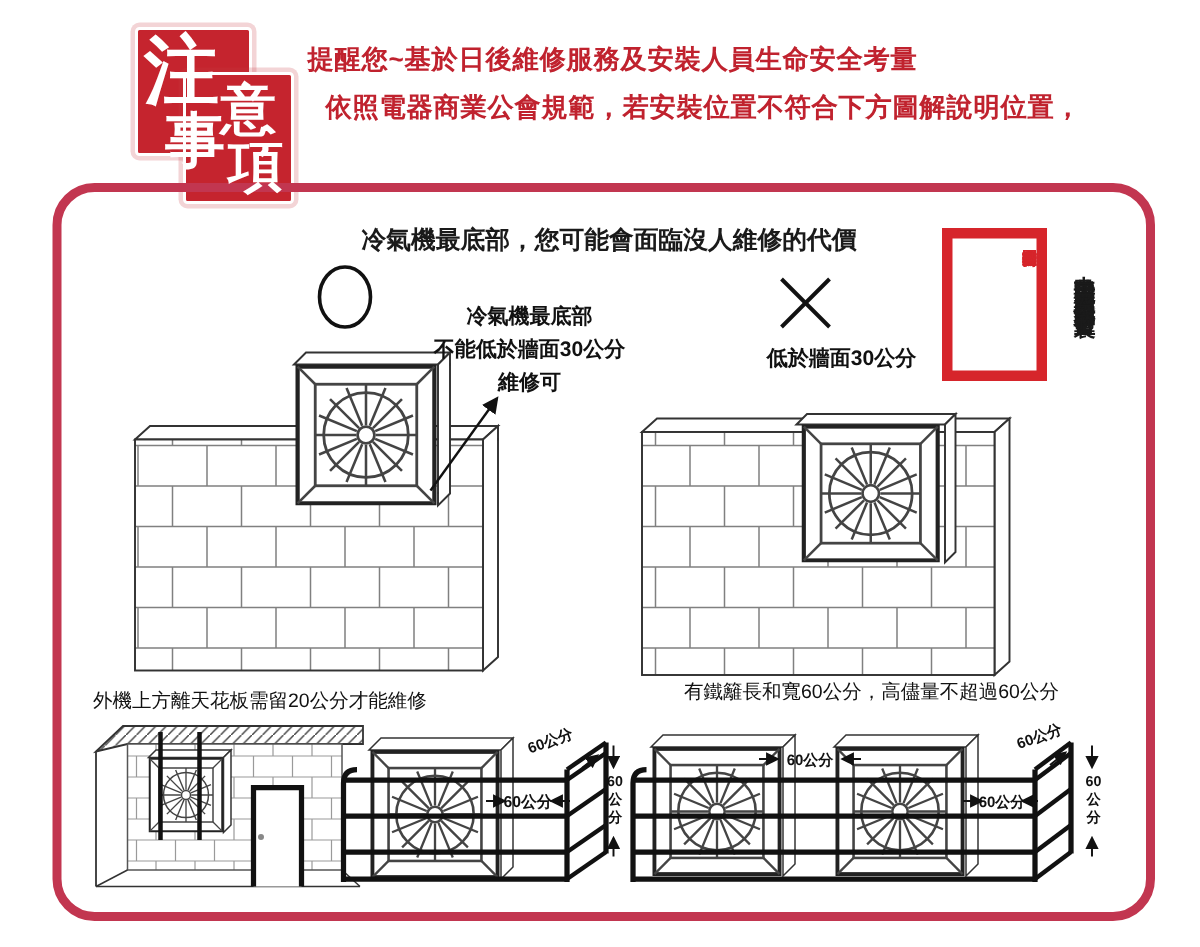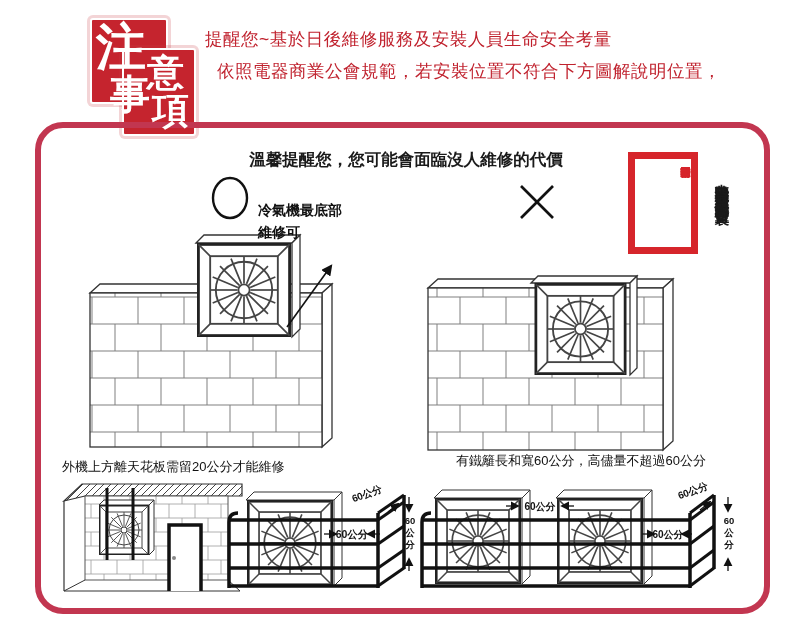--- a/index.html
+++ b/index.html
@@ -5,28 +5,28 @@
   html,body{margin:0;padding:0;background:#fff;}
   .page{position:relative;width:800px;height:631px;background:#fff;overflow:hidden;
         font-family:"Liberation Sans",sans-serif;}
   
   .sq{position:absolute;background:#c5242e;border:2px solid #fff;border-radius:3px;
       box-shadow:0 0 0 3px rgba(201,60,70,.22);}
   .sq1{left:90px;top:18px;width:74px;height:82px;}
   .sq2{left:122px;top:48px;width:70px;height:84px;}
   .bchar{position:absolute;color:#fff;font-weight:bold;line-height:1;z-index:5;}
   
-  .hline{position:absolute;left:205px;color:#c0222e;font-weight:normal;font-size:17.5px;
+  .hline{position:absolute;left:205px;color:#c0222e;font-weight:bold;font-size:17.5px;
          letter-spacing:.5px;white-space:nowrap;z-index:4;}
   
   .panel-border{position:absolute;left:35px;top:122px;width:735px;height:492px;
       box-sizing:border-box;border:6px solid #c23650;border-radius:28px;z-index:1;}
   .title{position:absolute;left:228px;top:149px;width:356px;text-align:center;
       font-size:16.5px;font-weight:bold;color:#1a1a1a;z-index:3;white-space:nowrap;}
-  .note{position:absolute;text-align:left;font-size:14px;font-weight:bold;color:#111;
+  .note{position:absolute;text-align:center;font-size:14px;font-weight:bold;color:#111;
       line-height:22px;z-index:3;width:190px;}
   .caption{position:absolute;font-size:13px;font-weight:normal;color:#111;z-index:3;
       white-space:nowrap;}
   
   .seal{position:absolute;left:628px;top:152px;width:70px;height:102px;background:#d6252b;
       z-index:3;display:flex;align-items:center;justify-content:center;}
   .seal-inner{width:56px;height:88px;background:#fff;color:#d6252b;font-weight:bold;
       font-size:10px;line-height:11px;writing-mode:vertical-rl;overflow:hidden;
       font-family:"Liberation Serif",serif;letter-spacing:0;}
   .authority{position:absolute;left:712px;top:172px;height:300px;writing-mode:vertical-rl;
@@ -48,28 +48,30 @@
     <span class="bchar" style="left:147px;top:54px;font-size:37px;">意</span>
     <span class="bchar" style="left:110px;top:74px;font-size:40px;">事</span>
     <span class="bchar" style="left:152px;top:92px;font-size:37px;">項</span>
   </div>
 
   <div class="hline" style="top:27px;">提醒您~基於日後維修服務及安裝人員生命安全考量</div>
   <div class="hline" style="top:59px;margin-left:12px;">依照電器商業公會規範，若安裝位置不符合下方圖解說明位置，</div>
 
   <div class="panel-border"></div>
 
-  <div class="title">溫馨提醒您，您可能會面臨沒人維修的代價</div>
+  <div class="title">冷氣機最底部，您可能會面臨沒人維修的代價</div>
 
   <div class="note" style="left:258px;top:199px;">
     <div>冷氣機最底部</div>
+    <div>不能低於牆面30公分</div>
     <div>維修可</div>
   </div>
 
   <div class="note" style="left:466px;top:227px;">
+    <div>低於牆面30公分</div>
   </div>
 
   <div class="caption" style="left:62px;top:458px;">外機上方離天花板需留20公分才能維修</div>
   <div class="caption" style="left:456px;top:452px;">有鐵籬長和寬60公分，高儘量不超過60公分</div>
 
   <div class="seal">
     <div class="seal-inner">中華民國電器商業同業公會全國聯合會監製</div>
   </div>
   <div class="authority">中華民國電器商業同業公會全國聯合會監製</div>
 

